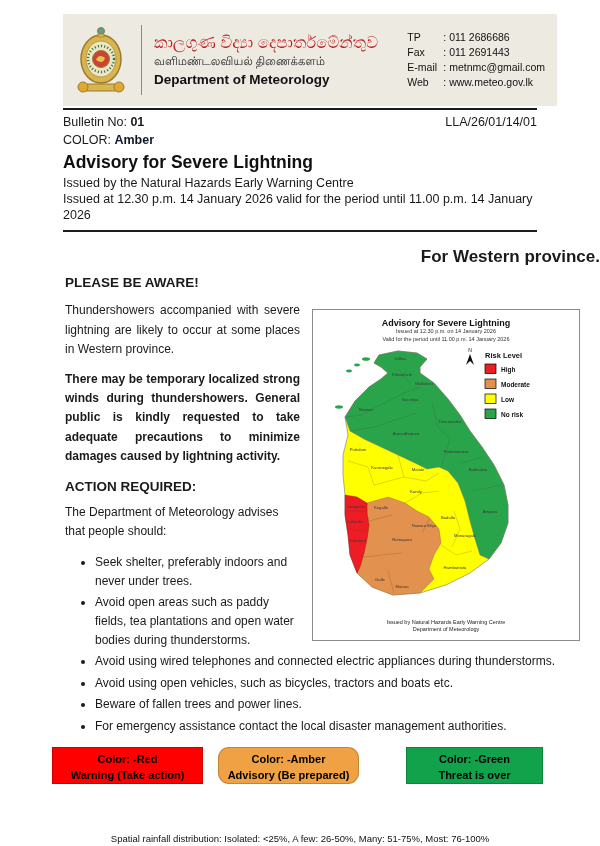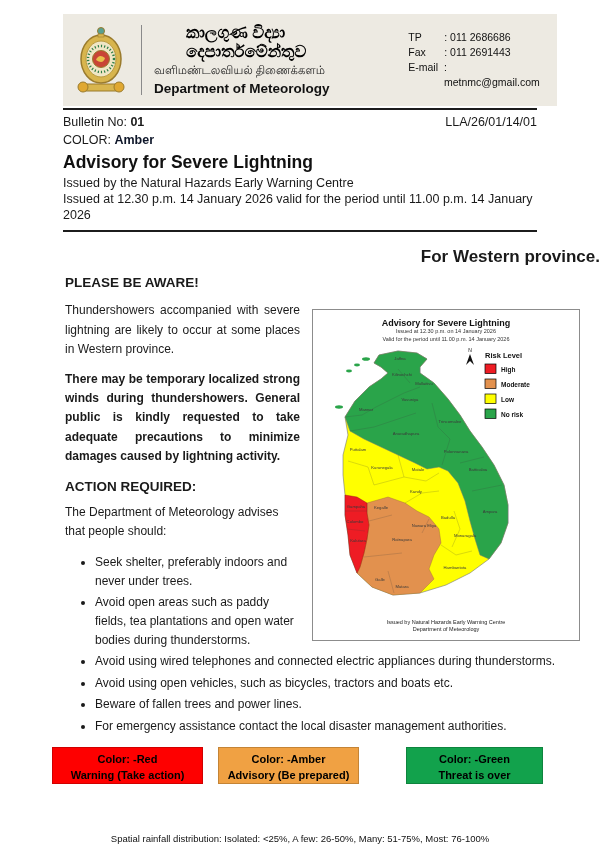--- a/index.html
+++ b/index.html
@@ -4,21 +4,21 @@
 <style>
   * { margin:0; padding:0; box-sizing:border-box; }
   body { background:#ffffff; font-family:"Liberation Sans", sans-serif; color:#1a1a1a; }
   .page { width:600px; height:846px; background:#fff; position:relative; overflow:hidden; }
 
   
   .letterhead { margin:14px 43px 0 63px; width:494px; height:92px; background:#edeae2; display:flex; align-items:center; padding:8px 12px; }
   .emblem { width:52px; height:74px; flex:0 0 52px; }
   .vdiv { width:1px; height:70px; background:#8a8a8a; margin:0 12px 0 14px; }
   .titles { line-height:1.15; }
-  .title-si { font-size:16.5px; font-weight:bold; color:#000000;margin-left:32px; }
+  .title-si { font-size:16.5px; font-weight:normal; color:#b91c1c; }
   .title-ta { font-size:11.5px; color:#222; font-family:"Liberation Serif", serif; margin-top:3px; }
   .title-en { font-size:13.5px; font-weight:bold; margin-top:4px; color:#111; }
   .contact { margin-left:auto; font-size:10.5px; line-height:1.45; color:#111; }
   .contact .crow { display:flex; }
   .contact .clab { width:36px; }
 
   .rule { margin-left:63px; width:474px; border-top:2px solid #1c1c1c; }
   .rule1 { margin-top:2px; }
   .rule2 { margin-top:3px; }
 
@@ -46,21 +46,21 @@
   .body-p { font-size:12px; line-height:1.6; text-align:justify; margin-top:11px; }
   .body-p.bold { font-weight:bold; }
   .intro-p { font-size:12px; line-height:1.6; margin-top:9px; text-align:left; }
   ul.advice { margin:12px 0 0 0; padding-left:30px; font-size:12px; line-height:1.55; }
   ul.advice li { margin-bottom:3px; text-align:left; }
   .clear { clear:both; }
 
   
   .status-row { margin:8px 57px 0 52px; display:flex; justify-content:space-between; }
   .status-box { height:37px; text-align:center; font-size:11px; font-weight:bold; color:#000; line-height:1.5; padding-top:3px; border:1px solid rgba(0,0,0,0.18); overflow:hidden; }
-  .sb-0 { width:151px; } .sb-1 { width:141px; } .sb-2 { width:137px; }
+  .sb-0 { width:151px; } .sb-1 { width:141px;border-radius:11px; } .sb-2 { width:137px; }
 
   .footer { margin-top:48px; text-align:center; font-size:9.5px; line-height:1.55; color:#111; }
 </style>
 </head>
 <body>
 
 <div class="page">
 
   <div class="letterhead">
     <svg class="emblem" viewBox="0 0 52 74">
@@ -86,20 +86,24 @@
           <span class="clab">TP</span>
           <span>: 011 2686686</span>
         </div>
         <div class="crow">
           <span class="clab">Fax</span>
           <span>: 011 2691443</span>
         </div>
         <div class="crow">
           <span class="clab">E-mail</span>
           <span>: metnmc@gmail.com</span>
+        </div>
+        <div class="crow">
+          <span class="clab">Web</span>
+          <span>: www.meteo.gov.lk</span>
         </div>
       </div>
   </div>
 
   <div class="rule rule1"></div>
 
   <div class="bulletin">
     <div class="brow">
       <div class="bno"><span>Bulletin No: </span><b>01</b></div>
       <div>LLA/26/01/14/01</div>

